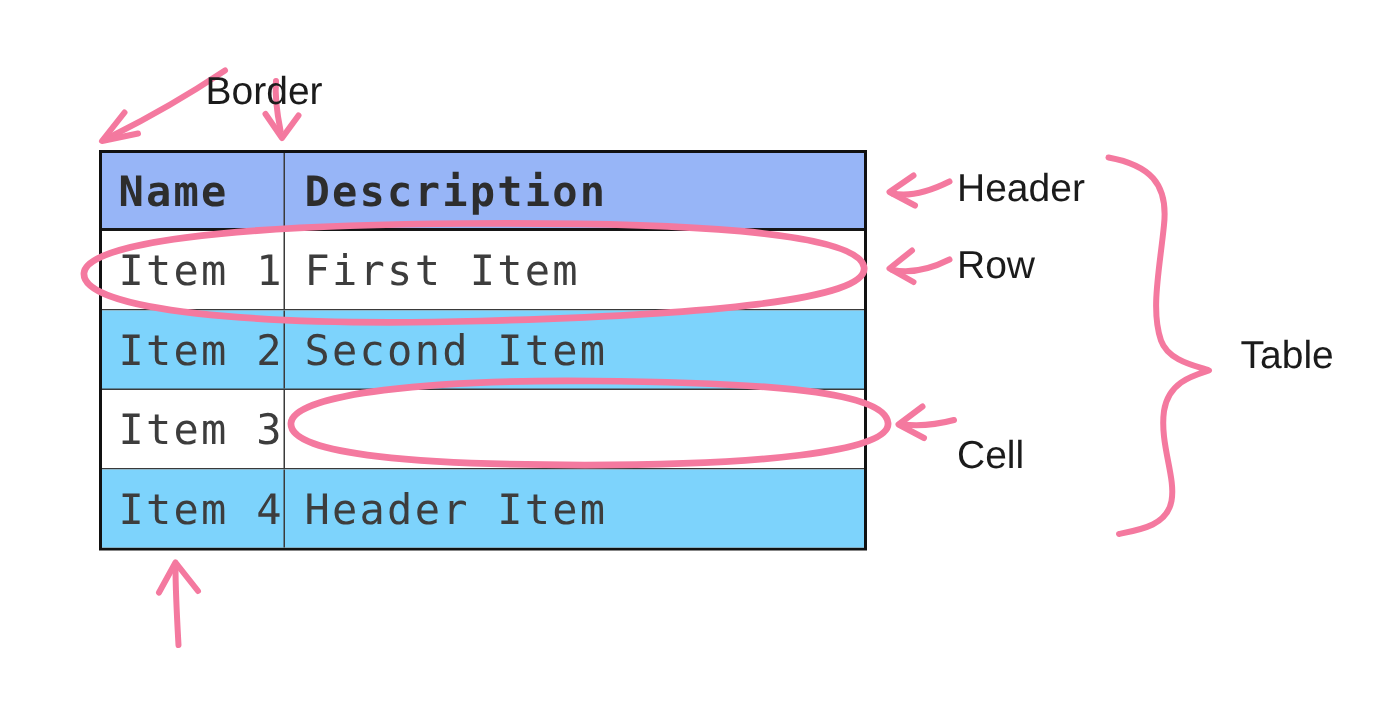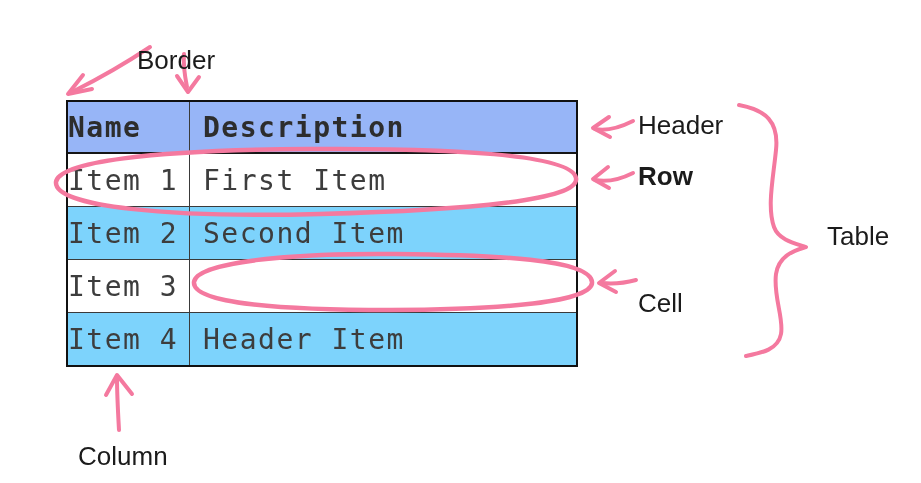--- a/index.html
+++ b/index.html
@@ -14,27 +14,27 @@
     font-family:"DejaVu Sans Mono","Liberation Mono",monospace;
     font-size:28px;letter-spacing:1.5px;color:#3d3d3d;
   }
   .tr{display:flex;height:52px;}
   .tr.header{height:50px;background:#97b5f7;border-bottom:2px solid #161616;}
   .tr.header .td{font-weight:bold;color:#2d2d2d;}
   .tr:not(.header):not(:last-child){border-bottom:1.5px solid #3a3a3a;}
   .tr.alt{background:#7dd3fc;}
   .tr.plain{background:#ffffff;}
   .td{display:flex;align-items:center;box-sizing:border-box;overflow:hidden;white-space:nowrap;}
-  .td.col-name{width:122px;border-right:1.5px solid #3a3a3a;}
+  .td.col-name{width:122px;border-right:1.5px solid #3a3a3a;padding-left:11px;}
   .td.col-desc{flex:1;padding-left:13px;}
   
   .lbl{position:absolute;font-size:26px;line-height:26px;color:#1b1b1b;white-space:nowrap;}
   .lbl-border{left:137px;top:15px;margin-top:32px;}
   .lbl-header{left:638px;top:112px;}
-  .lbl-row{left:638px;top:163px;font-weight:bold;}
+  .lbl-row{left:638px;top:163px;}
   .lbl-cell{left:638px;top:267px;margin-top:23px;}
   .lbl-table{left:827px;top:223px;}
   .lbl-column{left:78px;top:443px;}
   
   .overlay{position:absolute;left:0;top:0;width:921px;height:483px;pointer-events:none;}
   .ink{fill:none;stroke:#f4799f;stroke-linecap:round;stroke-linejoin:round;}
   .ink.arrow{stroke-width:4px;}
   .ink.oval{stroke-width:4.5px;}
   .ink.brace{stroke-width:4px;}
 </style>
@@ -101,15 +101,14 @@
     <path class="ink oval" d="M194,282 C196,262 290,253 395,254 C495,255 590,259 592,282 C594,302 500,310 390,310 C285,310 192,304 194,282 Z"></path>
 
     <path class="ink brace" d="M739,105 C766,110 779,122 776,150 C773,180 767,207 774,227 C779,241 798,244 806,247 C797,250 779,254 776,274 C773,296 784,318 781,334 C778,350 761,353 746,356"></path>
   </svg>
 
   <div class="lbl lbl-border">Border</div>
   <div class="lbl lbl-header">Header</div>
   <div class="lbl lbl-row">Row</div>
   <div class="lbl lbl-cell">Cell</div>
   <div class="lbl lbl-table">Table</div>
-  <div class="lbl lbl-column">Column</div>
 
 </div>
 
 </body></html>

